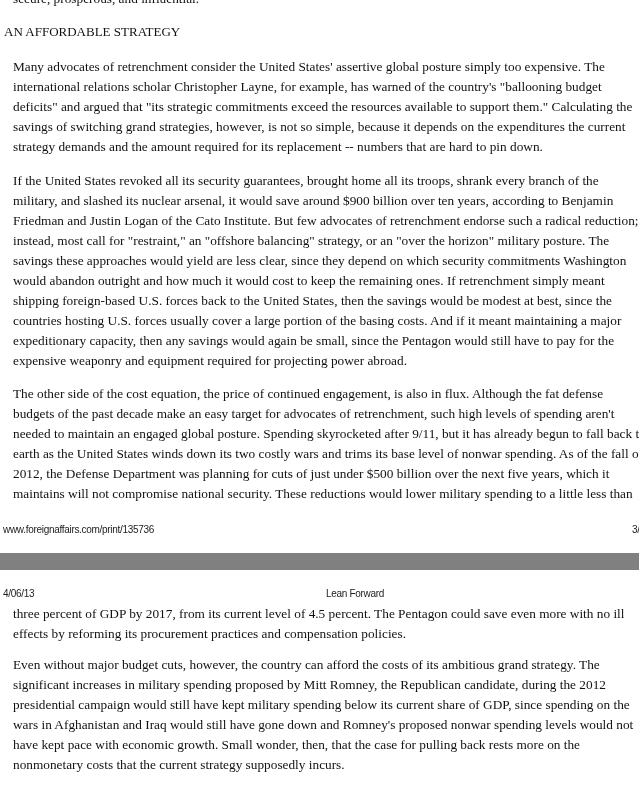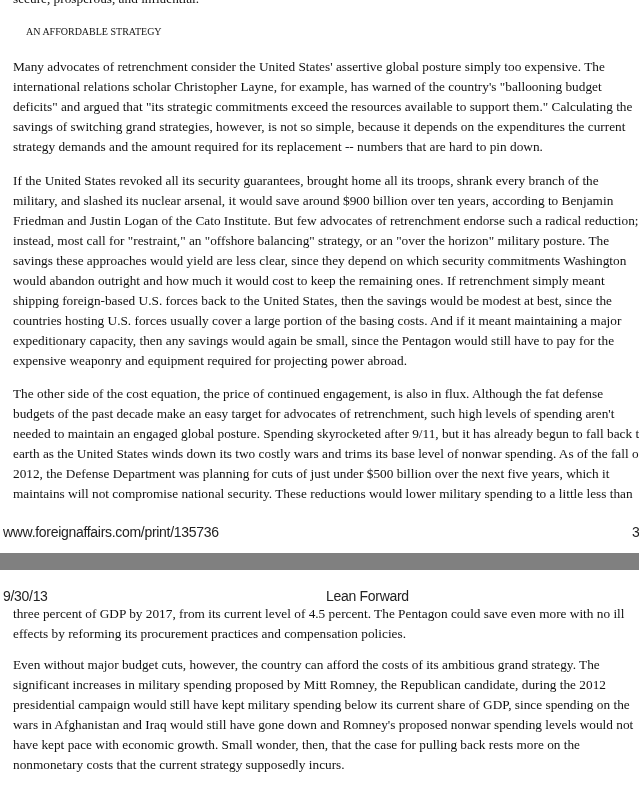--- a/index.html
+++ b/index.html
@@ -3,22 +3,22 @@
 <meta charset="utf-8">
 <style>
   html, body { margin:0; padding:0; }
   body { width:639px; height:791px; overflow:hidden; background:#fff; position:relative; color:#111; }
   .page { position:absolute; left:0; width:639px; background:#fff; overflow:hidden; }
   .page1 { top:0; height:553px; }
   .sep { position:absolute; left:0; top:553px; width:639px; height:17px; background:#808080; }
   .page2 { top:570px; height:221px; }
   .body-text { position:absolute; left:13px; width:640px; font-family:"Liberation Serif", serif; font-size:13.3px; line-height:20px; white-space:nowrap; }
   .line { display:block; height:20px; }
-  .heading { position:absolute; left:26px; font-family:"Liberation Serif", serif; font-size:10px; line-height:20px; white-space:nowrap; }
-  .meta { position:absolute; font-family:"Liberation Sans", sans-serif; font-size:14px; color:#222; letter-spacing:-0.3px; white-space:nowrap; }
+  .heading { position:absolute; left:4px; font-family:"Liberation Serif", serif; font-size:13px; line-height:20px; white-space:nowrap; }
+  .meta { position:absolute; font-family:"Liberation Sans", sans-serif; font-size:10px; color:#222; letter-spacing:-0.3px; white-space:nowrap; }
 </style>
 </head>
 <body>
 
 <div class="page page1">
   <div class="body-text" style="top:-11px;">
     <span class="line">secure, prosperous, and influential.</span>
   </div>
 
   <div class="heading" style="top:22px;">AN AFFORDABLE STRATEGY</div>
@@ -53,21 +53,21 @@
     <span class="line">maintains will not compromise national security. These reductions would lower military spending to a little less than</span>
   </div>
 
   <div class="meta" style="left:3px; top:524px;">www.foreignaffairs.com/print/135736</div>
   <div class="meta" style="left:632px; top:524px;">3/</div>
 </div>
 
 <div class="sep"></div>
 
 <div class="page page2">
-  <div class="meta" style="left:3px; top:18px;">9/30/13</div>
+  <div class="meta" style="left:3px; top:18px;">4/06/13</div>
   <div class="meta" style="left:326px; top:18px;">Lean Forward</div>
 
   <div class="body-text" style="top:34px;">
     <span class="line">three percent of GDP by 2017, from its current level of 4.5 percent. The Pentagon could save even more with no ill</span>
     <span class="line">effects by reforming its procurement practices and compensation policies.</span>
   </div>
 
   <div class="body-text" style="top:85px;">
     <span class="line">Even without major budget cuts, however, the country can afford the costs of its ambitious grand strategy. The</span>
     <span class="line">significant increases in military spending proposed by Mitt Romney, the Republican candidate, during the 2012</span>

